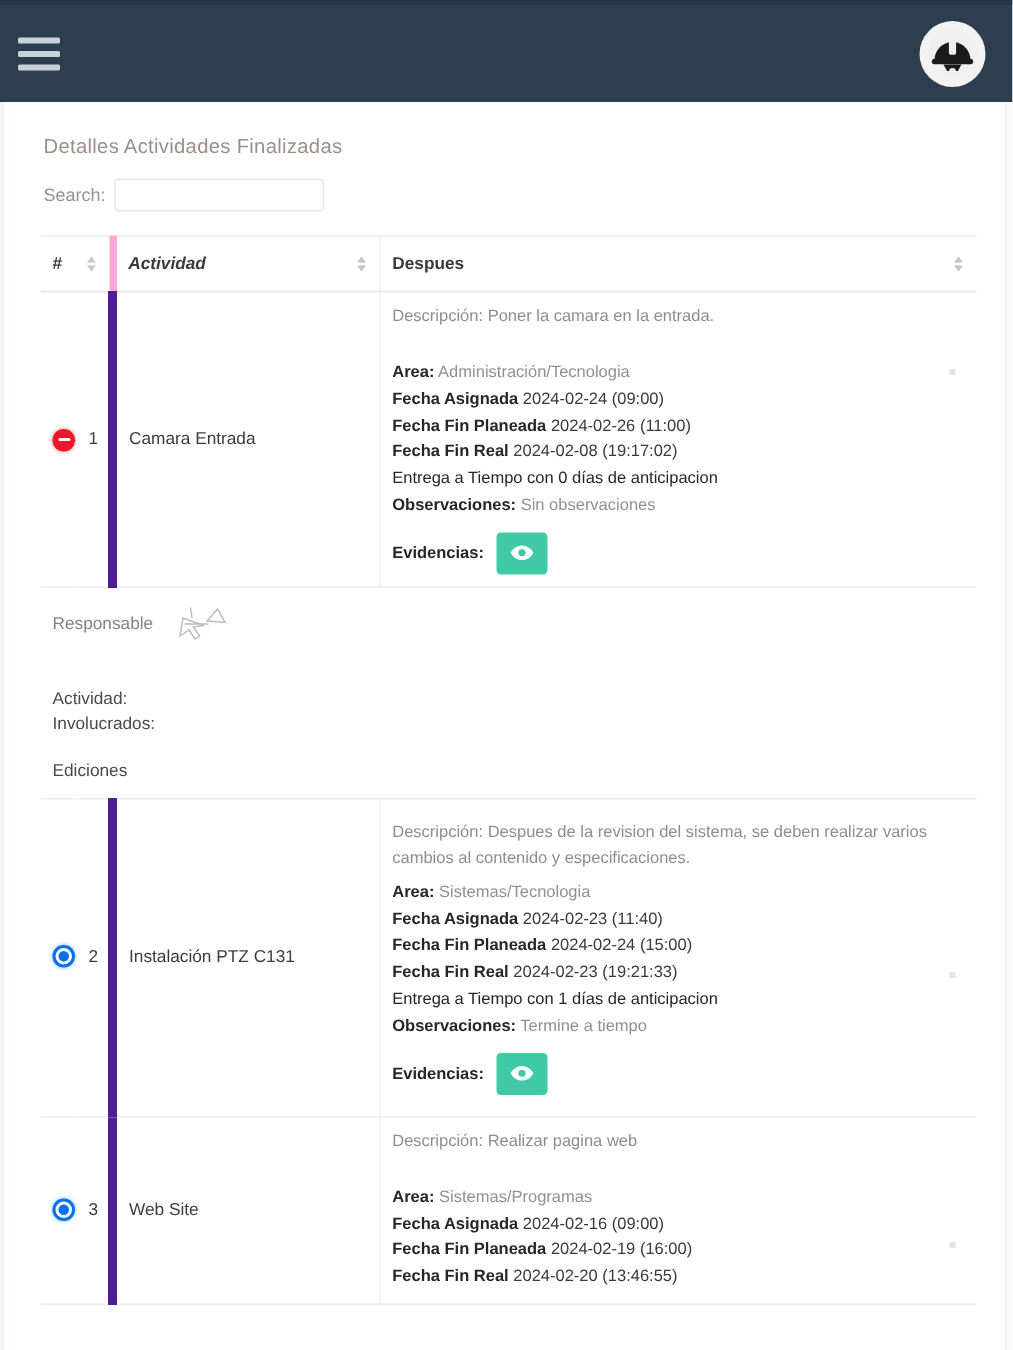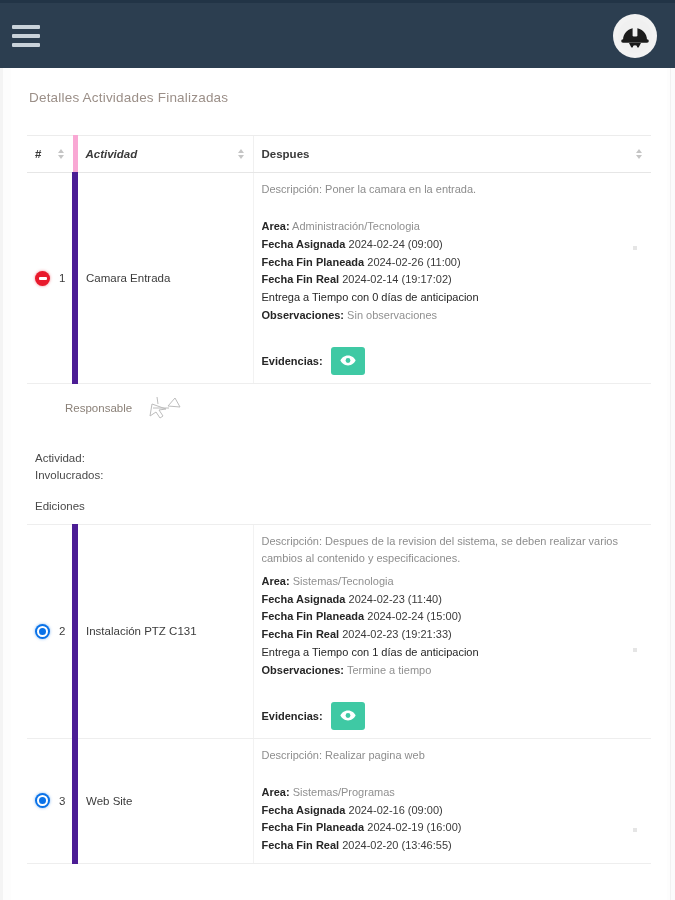--- a/index.html
+++ b/index.html
@@ -209,21 +209,21 @@
     text-overflow: clip;
   }
   .d-line b { font-weight: bold; color: #262626; }
   .d-line .muted { color: #909090; font-weight: normal; }
   .d-line.bold-all { font-weight: normal; color: #262626; }
 
   .d-evid {
     display: flex;
     align-items: center;
     gap: 8px;
-    margin-top: 22px;
+    margin-top: 8px;
   }
   .d-evid .k { font-size: 11px; font-weight: bold; color: #262626; }
   .btn-eye {
     width: 34px; height: 28px;
     background: #3fc9a4;
     border: none;
     border-radius: 3px;
     display: inline-flex;
     align-items: center; justify-content: center;
     cursor: pointer;
@@ -234,21 +234,20 @@
     border-bottom: 1px solid #eeeeee;
     padding: 26px 8px 24px 42px;
   }
   .resp-head {
     display: flex;
     align-items: center;
     gap: 6px;
     color: #8b8178;
     font-size: 11.5px;
     margin-bottom: 26px;
-    margin-left: 30px;
   }
   .resp-lines { color: #4a4a4a; font-size: 11.5px; line-height: 1.5; }
   .resp-lines .sp { height: 14px; }
   .cursor-ghost {
     opacity: .45;
     margin-left: 6px;
   }
 
   
   .scroll-hint {
@@ -291,20 +290,24 @@
   <div class="scroll-hint"></div>
   <div class="speck" style="top:178px; right:38px;"></div>
   <div class="speck" style="top:580px; right:38px;"></div>
   <div class="speck" style="top:760px; right:38px;"></div>
 
   <div class="panel">
 
     <div class="panel-title">Detalles Actividades Finalizadas</div>
 
     <div class="dt-controls">
+      <div class="dt-filter">
+        <span class="lbl">Search:</span>
+        <input type="text" placeholder="" style="">
+      </div>
     </div>
 
     <table class="dt">
       <thead>
         <tr>
           <th class="col-num" colspan="2">
             <span>#</span>
             <span class="sort-ind">
                 <i class="up"></i>
                 <i class="down"></i>
@@ -347,21 +350,21 @@
             <div class="d-line">
               <b>Fecha Asignada</b>
               <span>2024-02-24 (09:00)</span>
             </div>
             <div class="d-line">
               <b>Fecha Fin Planeada</b>
               <span>2024-02-26 (11:00)</span>
             </div>
             <div class="d-line">
               <b>Fecha Fin Real</b>
-              <span>2024-02-14 (19:17:02)</span>
+              <span>2024-02-08 (19:17:02)</span>
             </div>
             <div class="d-line bold-all">Entrega a Tiempo con 0 días de anticipacion</div>
             <div class="d-line">
               <b>Observaciones:</b>
               <span class="muted">Sin observaciones</span>
             </div>
             <div class="d-evid">
               <span class="k">Evidencias:</span>
               <button class="btn-eye">
                 <svg width="16" height="11" viewBox="0 0 16 11">

